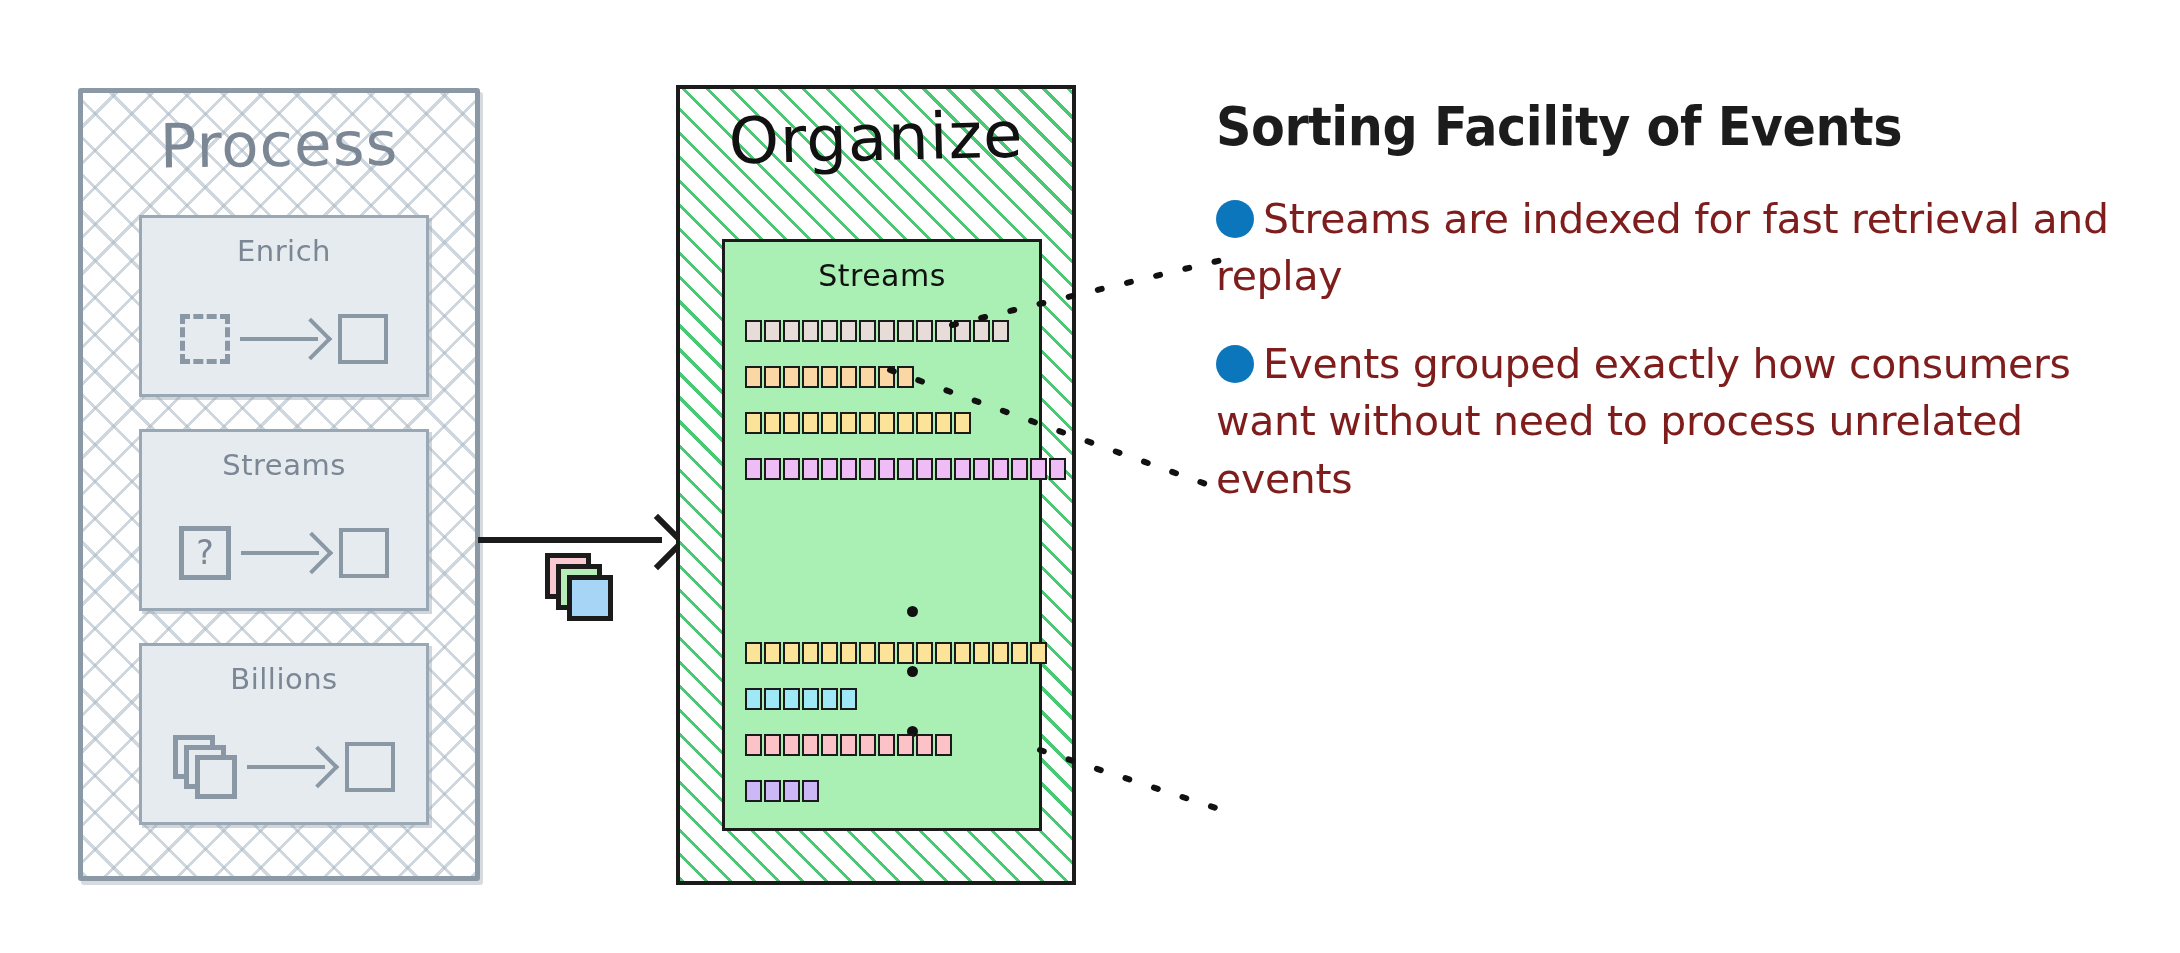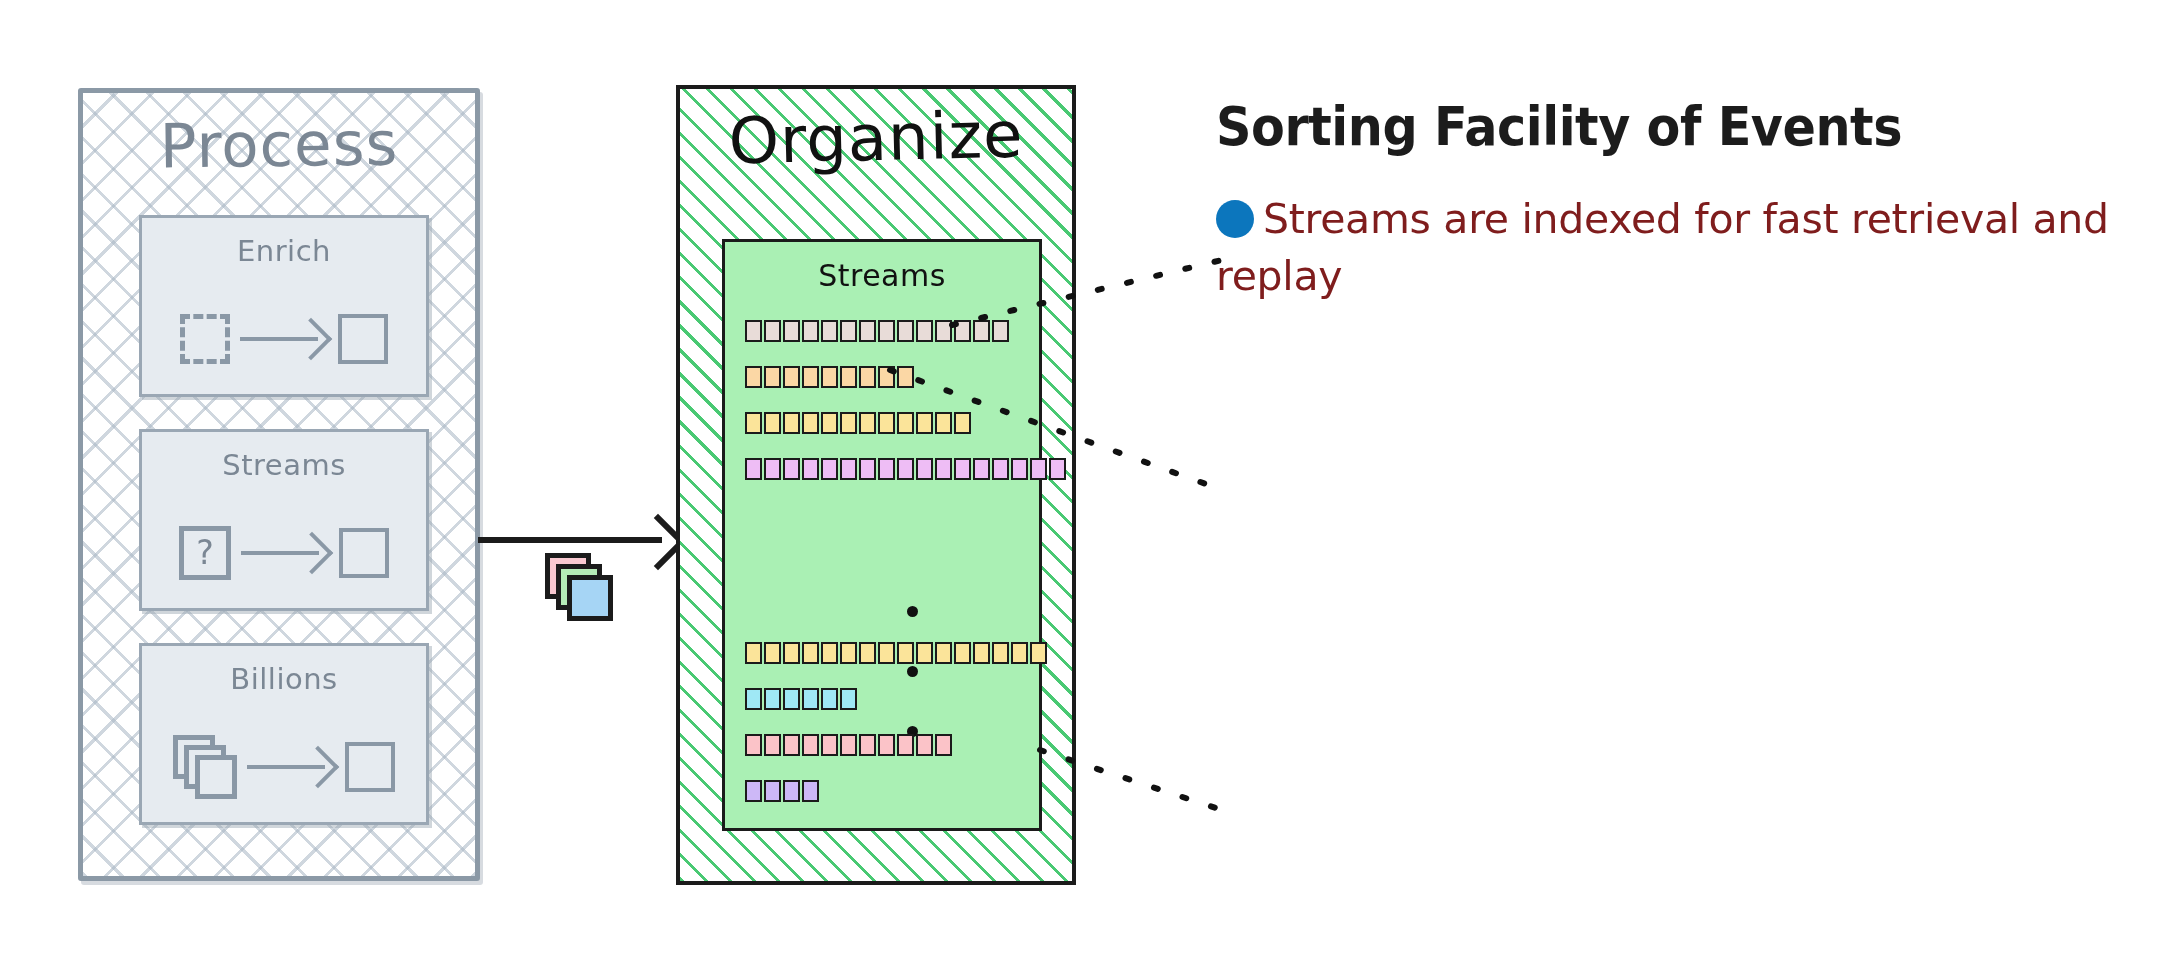--- a/index.html
+++ b/index.html
@@ -488,16 +488,19 @@
     <line x1="1040" y1="750" x2="1228" y2="812" stroke="#111111" stroke-width="6" stroke-linecap="round" stroke-dasharray="4 26"></line>
   </svg>
 
   <div class="info-column">
     <h1 class="info-title">Sorting Facility of Events</h1>
 
     <div class="info-item">
       <span class="info-bullet" style="background: rgb(12, 118, 189);"></span><span class="info-text">Streams are indexed for fast retrieval and replay</span>
     </div>
 
+    <div class="info-item">
+      <span class="info-bullet" style="background: rgb(12, 118, 189);"></span><span class="info-text">Events grouped exactly how consumers want without need to process unrelated events</span>
+    </div>
 
   </div>
 
 </div>
 
 </body></html>

